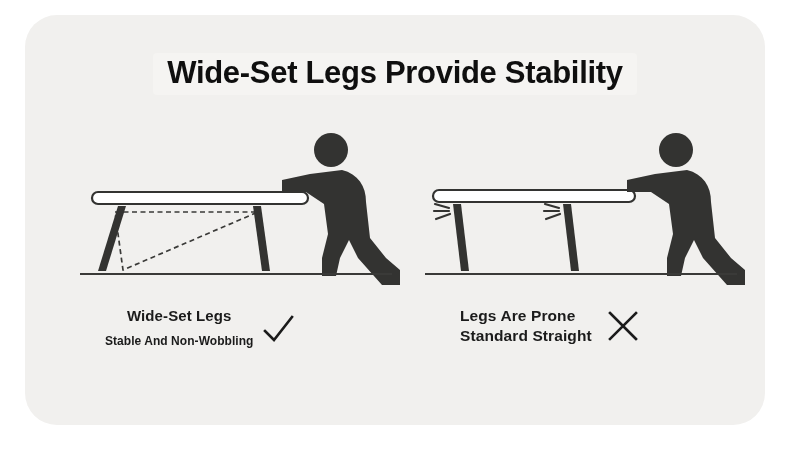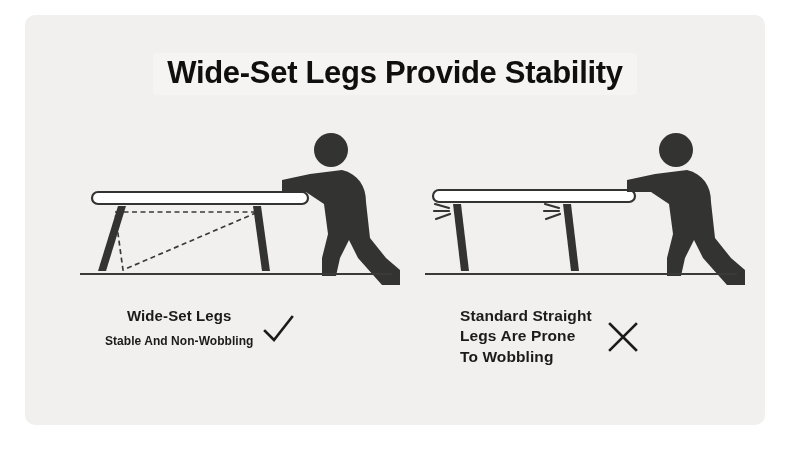--- a/index.html
+++ b/index.html
@@ -21,21 +21,21 @@
     background: #ffffff;
   }
   
   .card {
     position: absolute;
     left: 25px;
     top: 15px;
     width: 740px;
     height: 410px;
     background: #f1f0ee;
-    border-radius: 10px;
+    border-radius: 32px;
   }
   
   .title-wrap {
     position: absolute;
     left: 0;
     top: 38px;
     width: 740px;
     text-align: center;
   }
   .title-band {
@@ -216,23 +216,22 @@
         <svg width="34" height="34" viewBox="0 0 34 34" xmlns="http://www.w3.org/2000/svg">
           <path d="M 4 18 L 13 27 L 31 4" fill="none" stroke="#1b1b1b" stroke-width="2.6" stroke-linecap="square" stroke-linejoin="miter"></path>
         </svg>
       </span>
     </div>
   </div>
 
   <div class="caption caption-right">
     <div class="cap-row">
       <div class="cap-text-block">
+        <p class="cap-head multi">Legs Are Prone</p>
         <p class="cap-head multi">Standard Straight</p>
-        <p class="cap-head multi">Legs Are Prone</p>
-        <p class="cap-head multi">To Wobbling</p>
       </div>
       <span class="mark mark-cross">
         <svg width="34" height="34" viewBox="0 0 34 34" xmlns="http://www.w3.org/2000/svg">
           <path d="M 4 4 L 30 30 M 30 4 L 4 30" fill="none" stroke="#1b1b1b" stroke-width="2.6" stroke-linecap="square"></path>
         </svg>
       </span>
     </div>
   </div>
 
 </div>

